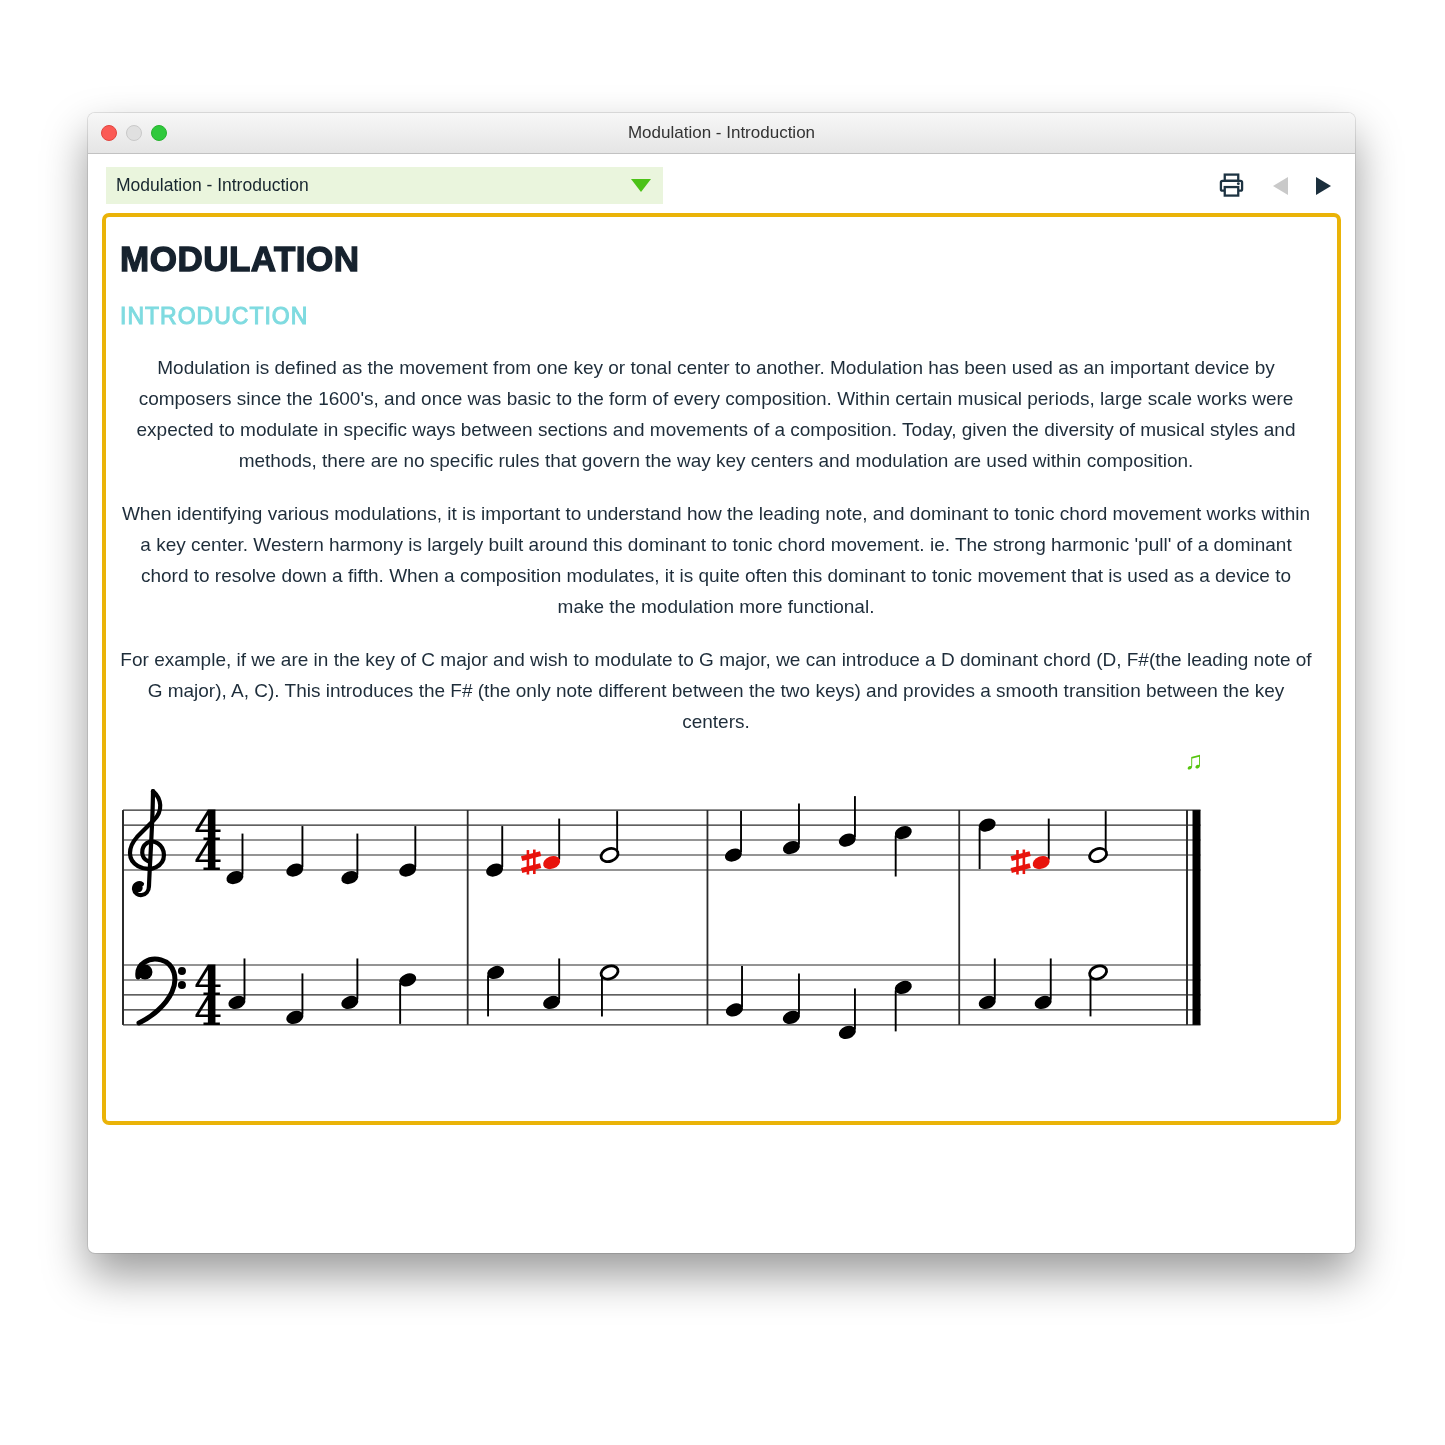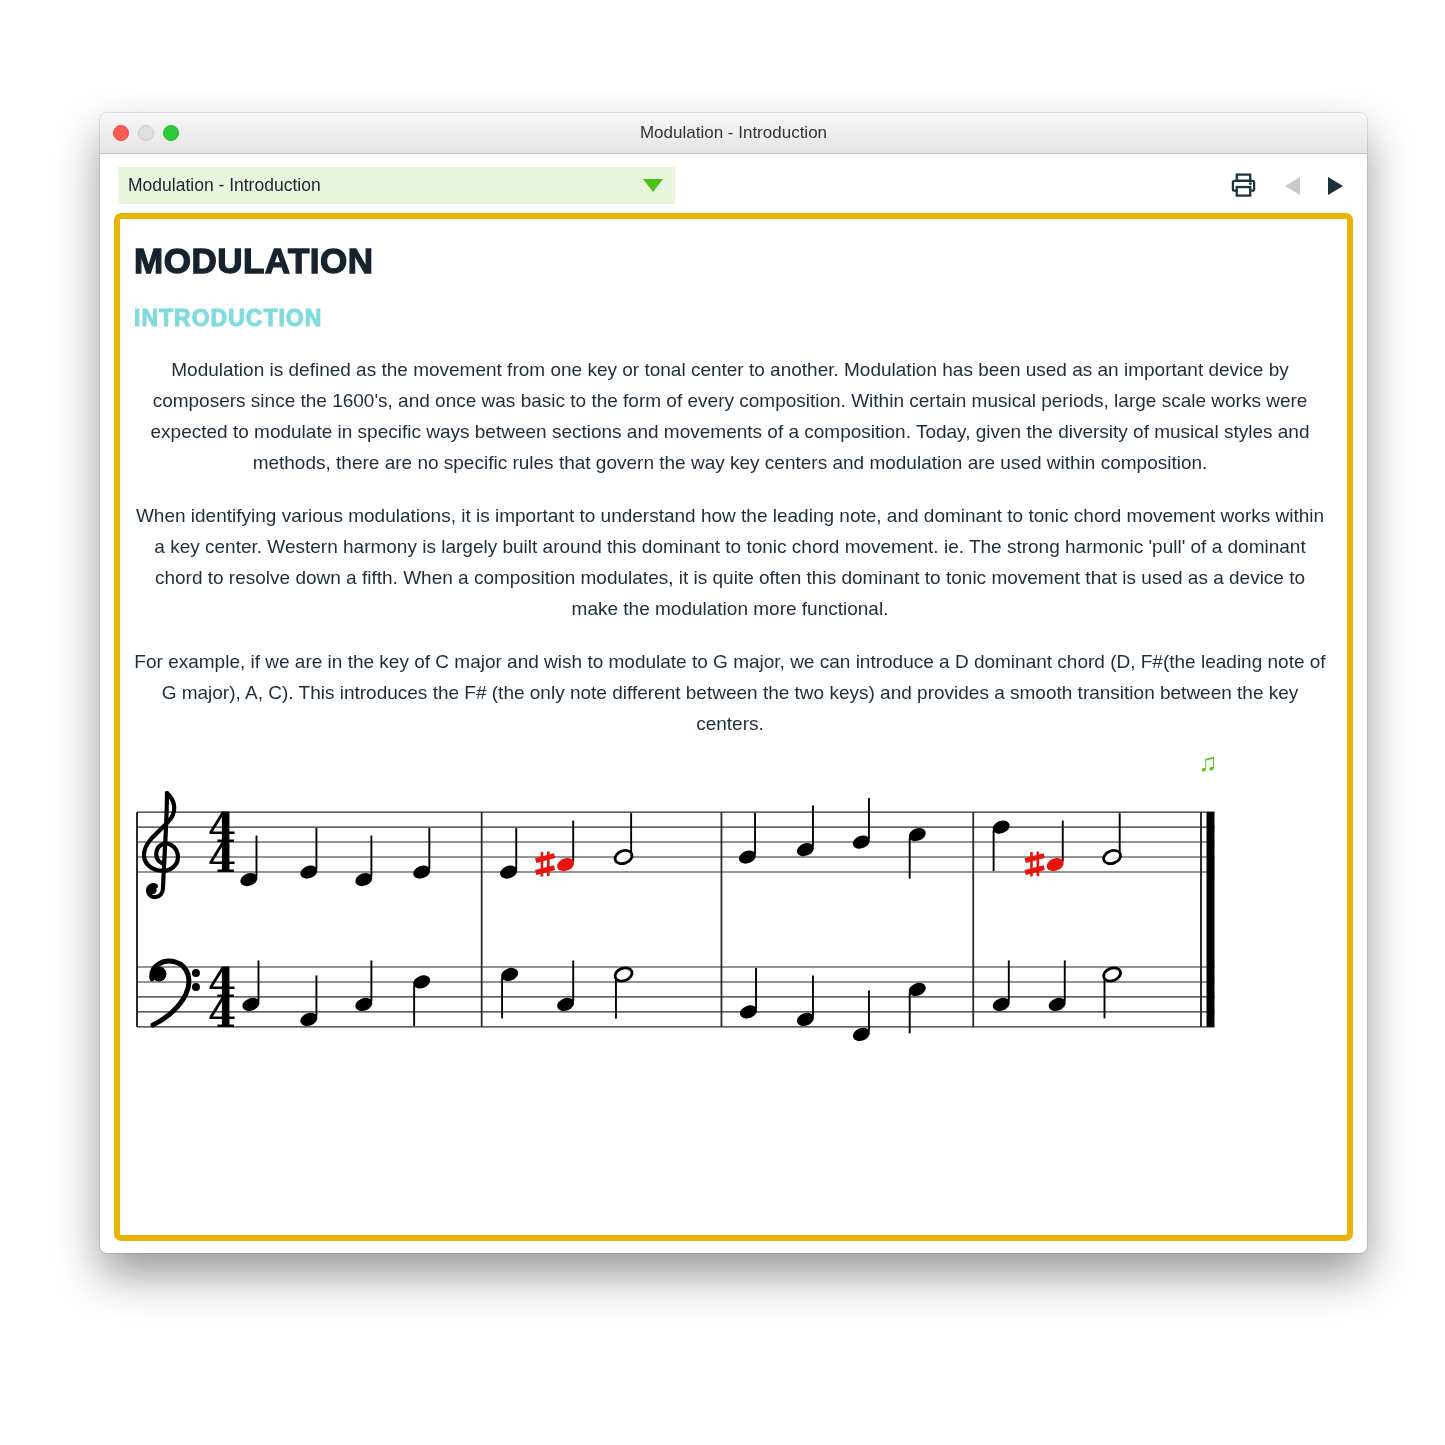--- a/index.html
+++ b/index.html
@@ -1,21 +1,21 @@
 <!DOCTYPE html>
 <html><head>
 <meta charset="utf-8">
 <style>
   html,body{margin:0;padding:0;}
   body{
     width:1445px;height:1445px;background:#ffffff;
     font-family:"Liberation Sans",sans-serif;position:relative;overflow:hidden;
   }
   .window{
-    position:absolute;left:100px;top:113px;width:1267px;height:1140px;
+    position:absolute;left:88px;top:113px;width:1267px;height:1140px;
     background:#ffffff;border-radius:7px;
     box-shadow:0 22px 45px rgba(0,0,0,.40),0 0 0 1px rgba(0,0,0,.10);
   }
   .titlebar{
     height:40px;border-radius:7px 7px 0 0;
     background:linear-gradient(#f7f7f7,#e5e5e5);
     border-bottom:1px solid #c2c2c2;
     position:relative;display:flex;align-items:center;justify-content:center;
   }
   .traffic{position:absolute;left:13px;top:12px;display:flex;gap:9px;}
@@ -28,29 +28,29 @@
   .dropdown{
     width:557px;height:37px;background:#eaf5dd;cursor:pointer;
     display:flex;align-items:center;justify-content:space-between;
     padding:0 12px 0 10px;box-sizing:border-box;
   }
   .dropdown .label{font-size:17.5px;color:#17262f;}
   .arrow-down{width:0;height:0;border-left:10px solid transparent;border-right:10px solid transparent;border-top:13px solid #4cc217;}
   .spacer{flex:1;}
   .icon-btn{background:none;border:none;padding:0;margin-left:24px;cursor:pointer;display:flex;align-items:center;}
   .card{
-    margin:4px 14px 0;border:6px solid #eab308;border-radius:7px;
-    height:1028px;padding:14px 14px 0;box-sizing:border-box;overflow:hidden;
+    margin:4px 14px 0;border:4px solid #eab308;border-radius:7px;
+    height:912px;padding:14px 14px 0;box-sizing:border-box;overflow:hidden;
   }
   h1{
     font-size:35px;font-weight:900;color:#16222e;letter-spacing:.5px;
     margin:8px 0 0;-webkit-text-stroke:1.3px #16222e;
   }
   h2{
-    font-size:23px;font-weight:700;color:#7fdbe0;letter-spacing:1px;
+    font-size:23px;font-weight:400;color:#7fdbe0;letter-spacing:1px;
     margin:24px 0 0;-webkit-text-stroke:1px #7fdbe0;
   }
   p{font-size:19px;line-height:31px;color:#1e2d3a;margin:22px 0 0;max-width:1192px;text-align:center;}
   .score-wrap{margin-top:8px;width:1085px;}
   .play-icon{
     text-align:right;padding-right:2px;font-size:25px;color:#57c50f;
     height:30px;line-height:30px;cursor:pointer;
   }
   svg.score{width:1085px;height:272px;display:block;}
 </style>

